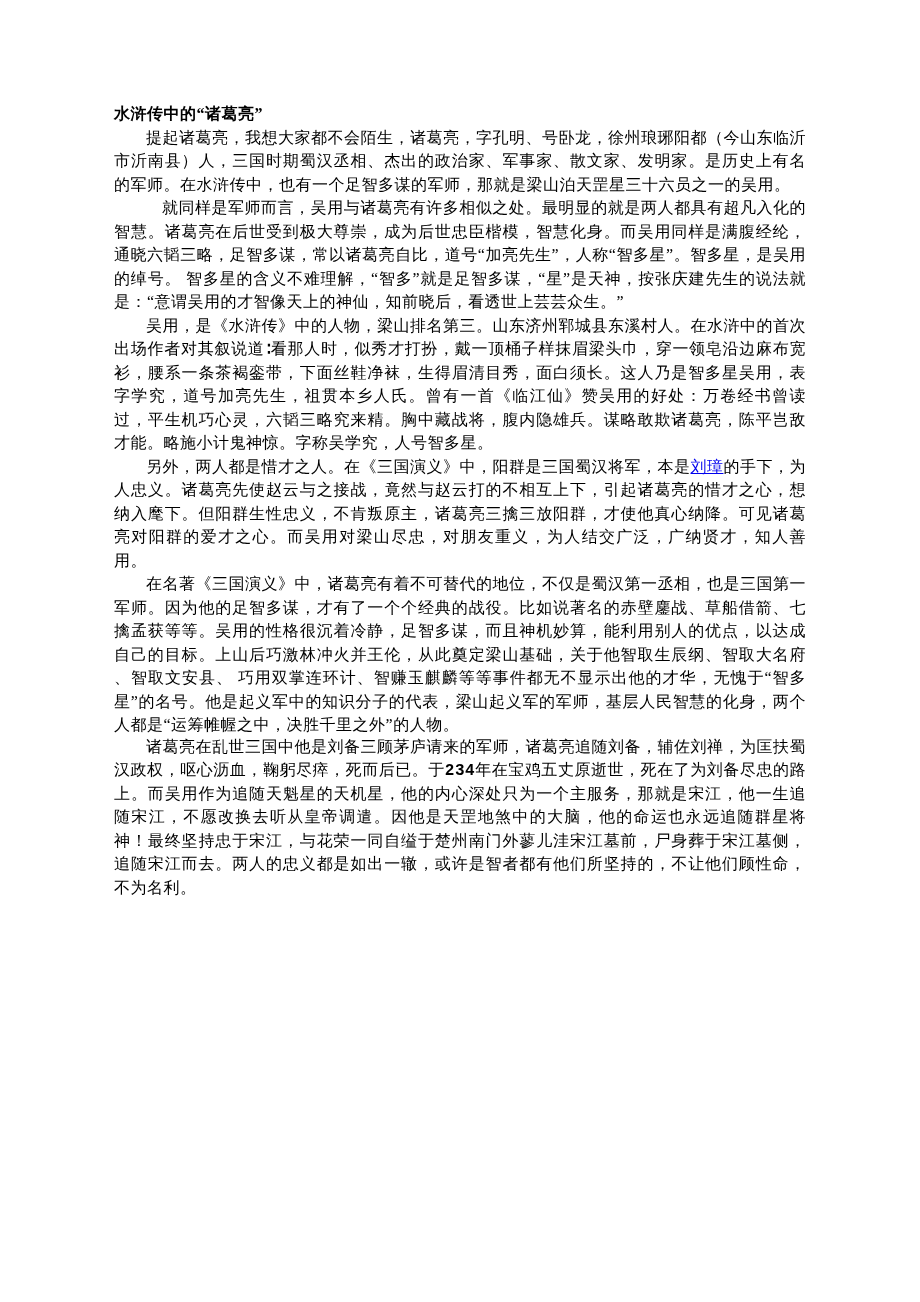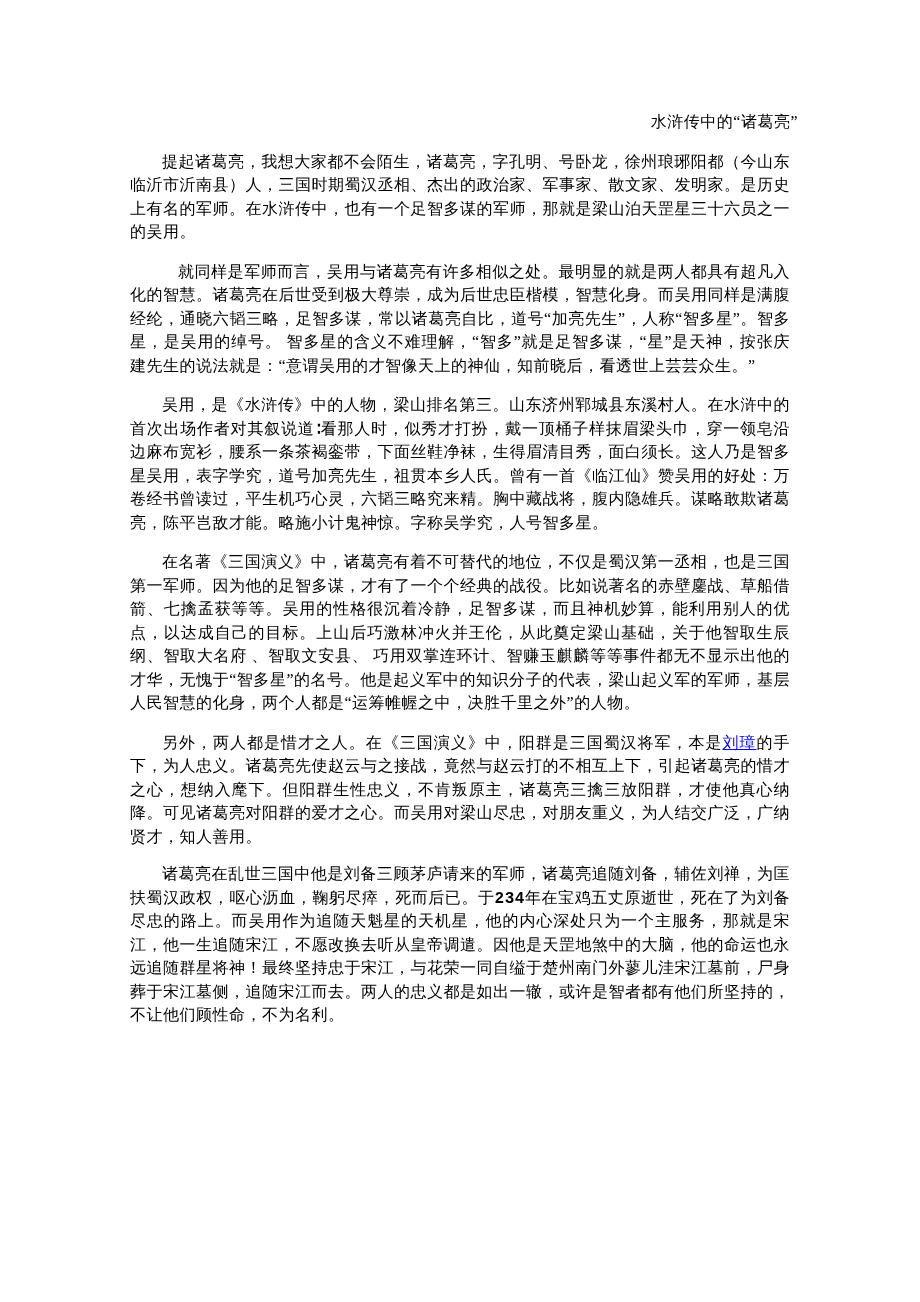--- a/index.html
+++ b/index.html
@@ -14,29 +14,29 @@
     box-sizing: border-box;
     padding: 102px 114px 0 114px;
     font-family: "Liberation Serif", "DejaVu Serif", serif;
     font-size: 16px;
     line-height: 23.5px;
     color: #000000;
     letter-spacing: 0.5px;
     overflow: hidden;
   }
   h1.title {
-    text-align: right;
-    font-weight: normal;
+    text-align: left;
+    font-weight: bold;
     font-size: 16px;
     line-height: 23.5px;
-    margin: 8px;
+    margin: 0;
     padding: 0;
   }
   p.para {
-    margin: 16px;
+    margin: 0;
     padding: 0;
     text-align: justify;
     text-indent: 2em;
   }
   p.indent-3 { text-indent: 3em; }
   .gap-s  { margin-top: 12px; }
   .gap-m  { margin-top: 18px; }
   .gap-l  { margin-top: 24px; }
   .gap-xl { margin-top: 40px; font-family: Liberation Mono, monospace; }
   a.doclink {
@@ -52,20 +52,20 @@
 <div class="page">
 
   <h1 class="title">水浒传中的“诸葛亮”</h1>
 
   <p class="para">提起诸葛亮，我想大家都不会陌生，诸葛亮，字孔明、号卧龙，徐州琅琊阳都（今山东临沂市沂南县）人，三国时期蜀汉丞相、杰出的政治家、军事家、散文家、发明家。是历史上有名的军师。在水浒传中，也有一个足智多谋的军师，那就是梁山泊天罡星三十六员之一的吴用。</p>
 
   <p class="para indent-3 gap-s">就同样是军师而言，吴用与诸葛亮有许多相似之处。最明显的就是两人都具有超凡入化的智慧。诸葛亮在后世受到极大尊崇，成为后世忠臣楷模，智慧化身。而吴用同样是满腹经纶，通晓六韬三略，足智多谋，常以诸葛亮自比，道号“加亮先生”，人称“智多星”。智多星，是吴用的绰号。 智多星的含义不难理解，“智多”就是足智多谋，“星”是天神，按张庆建先生的说法就是：“意谓吴用的才智像天上的神仙，知前晓后，看透世上芸芸众生。”</p>
 
   <p class="para">吴用，是《水浒传》中的人物，梁山排名第三。山东济州郓城县东溪村人。在水浒中的首次出场作者对其叙说道∶看那人时，似秀才打扮，戴一顶桶子样抹眉梁头巾，穿一领皂沿边麻布宽衫，腰系一条茶褐銮带，下面丝鞋净袜，生得眉清目秀，面白须长。这人乃是智多星吴用，表字学究，道号加亮先生，祖贯本乡人氏。曾有一首《临江仙》赞吴用的好处：万卷经书曾读过，平生机巧心灵，六韬三略究来精。胸中藏战将，腹内隐雄兵。谋略敢欺诸葛亮，陈平岂敌才能。略施小计鬼神惊。字称吴学究，人号智多星。</p>
 
+  <p class="para gap-l"><span>另外，两人都是惜才之人。在《三国演义》中，阳群是三国蜀汉将军，本是</span><a href="#" class="doclink">刘璋</a><span>的手下，为人忠义。诸葛亮先使赵云与之接战，竟然与赵云打的不相互上下，引起诸葛亮的惜才之心，想纳入麾下。但阳群生性忠义，不肯叛原主，诸葛亮三擒三放阳群，才使他真心纳降。可见诸葛亮对阳群的爱才之心。而吴用对梁山尽忠，对朋友重义，为人结交广泛，广纳贤才，知人善用。</span></p>
+
   <p class="para gap-m">在名著《三国演义》中，诸葛亮有着不可替代的地位，不仅是蜀汉第一丞相，也是三国第一军师。因为他的足智多谋，才有了一个个经典的战役。比如说著名的赤壁鏖战、草船借箭、七擒孟获等等。吴用的性格很沉着冷静，足智多谋，而且神机妙算，能利用别人的优点，以达成自己的目标。上山后巧激林冲火并王伦，从此奠定梁山基础，关于他智取生辰纲、智取大名府 、智取文安县、 巧用双掌连环计、智赚玉麒麟等等事件都无不显示出他的才华，无愧于“智多星”的名号。他是起义军中的知识分子的代表，梁山起义军的军师，基层人民智慧的化身，两个人都是“运筹帷幄之中，决胜千里之外”的人物。</p>
-
-  <p class="para gap-l"><span>另外，两人都是惜才之人。在《三国演义》中，阳群是三国蜀汉将军，本是</span><a href="#" class="doclink">刘璋</a><span>的手下，为人忠义。诸葛亮先使赵云与之接战，竟然与赵云打的不相互上下，引起诸葛亮的惜才之心，想纳入麾下。但阳群生性忠义，不肯叛原主，诸葛亮三擒三放阳群，才使他真心纳降。可见诸葛亮对阳群的爱才之心。而吴用对梁山尽忠，对朋友重义，为人结交广泛，广纳贤才，知人善用。</span></p>
 
   <p class="para gap-xl"><span>诸葛亮在乱世三国中他是刘备三顾茅庐请来的军师，诸葛亮追随刘备，辅佐刘禅，为匡扶蜀汉政权，呕心沥血，鞠躬尽瘁，死而后已。于</span><span class="bold-num">234</span><span>年在宝鸡五丈原逝世，死在了为刘备尽忠的路上。而吴用作为追随天魁星的天机星，他的内心深处只为一个主服务，那就是宋江，他一生追随宋江，不愿改换去听从皇帝调遣。因他是天罡地煞中的大脑，他的命运也永远追随群星将神！最终坚持忠于宋江，与花荣一同自缢于楚州南门外蓼儿洼宋江墓前，尸身葬于宋江墓侧，追随宋江而去。两人的忠义都是如出一辙，或许是智者都有他们所坚持的，不让他们顾性命，不为名利。</span></p>
 
 
 </div>
 
 </body></html>

